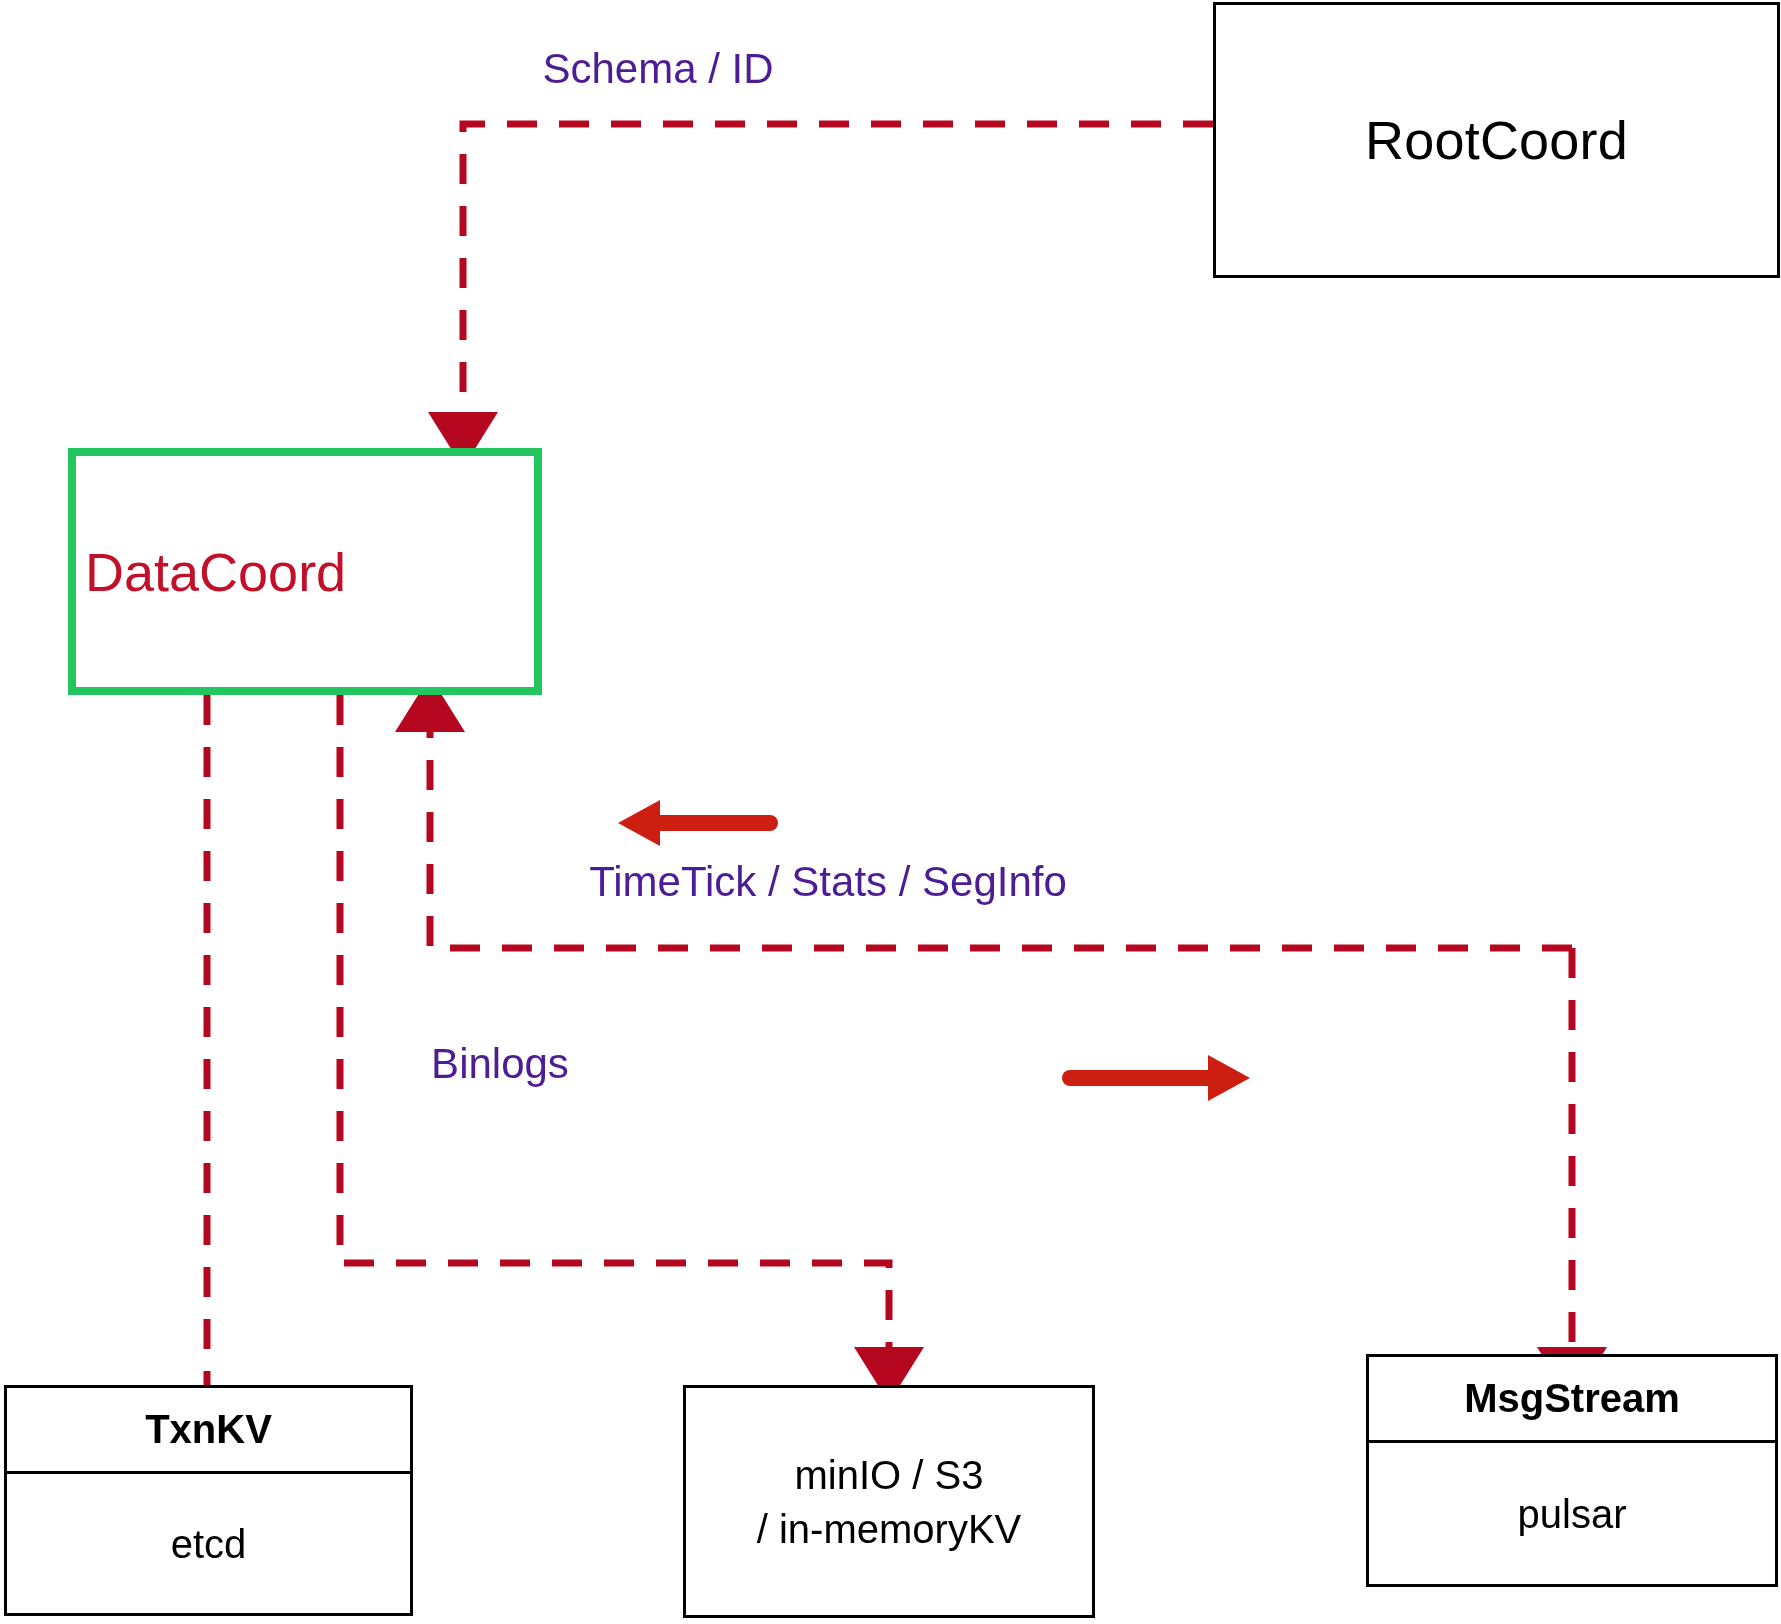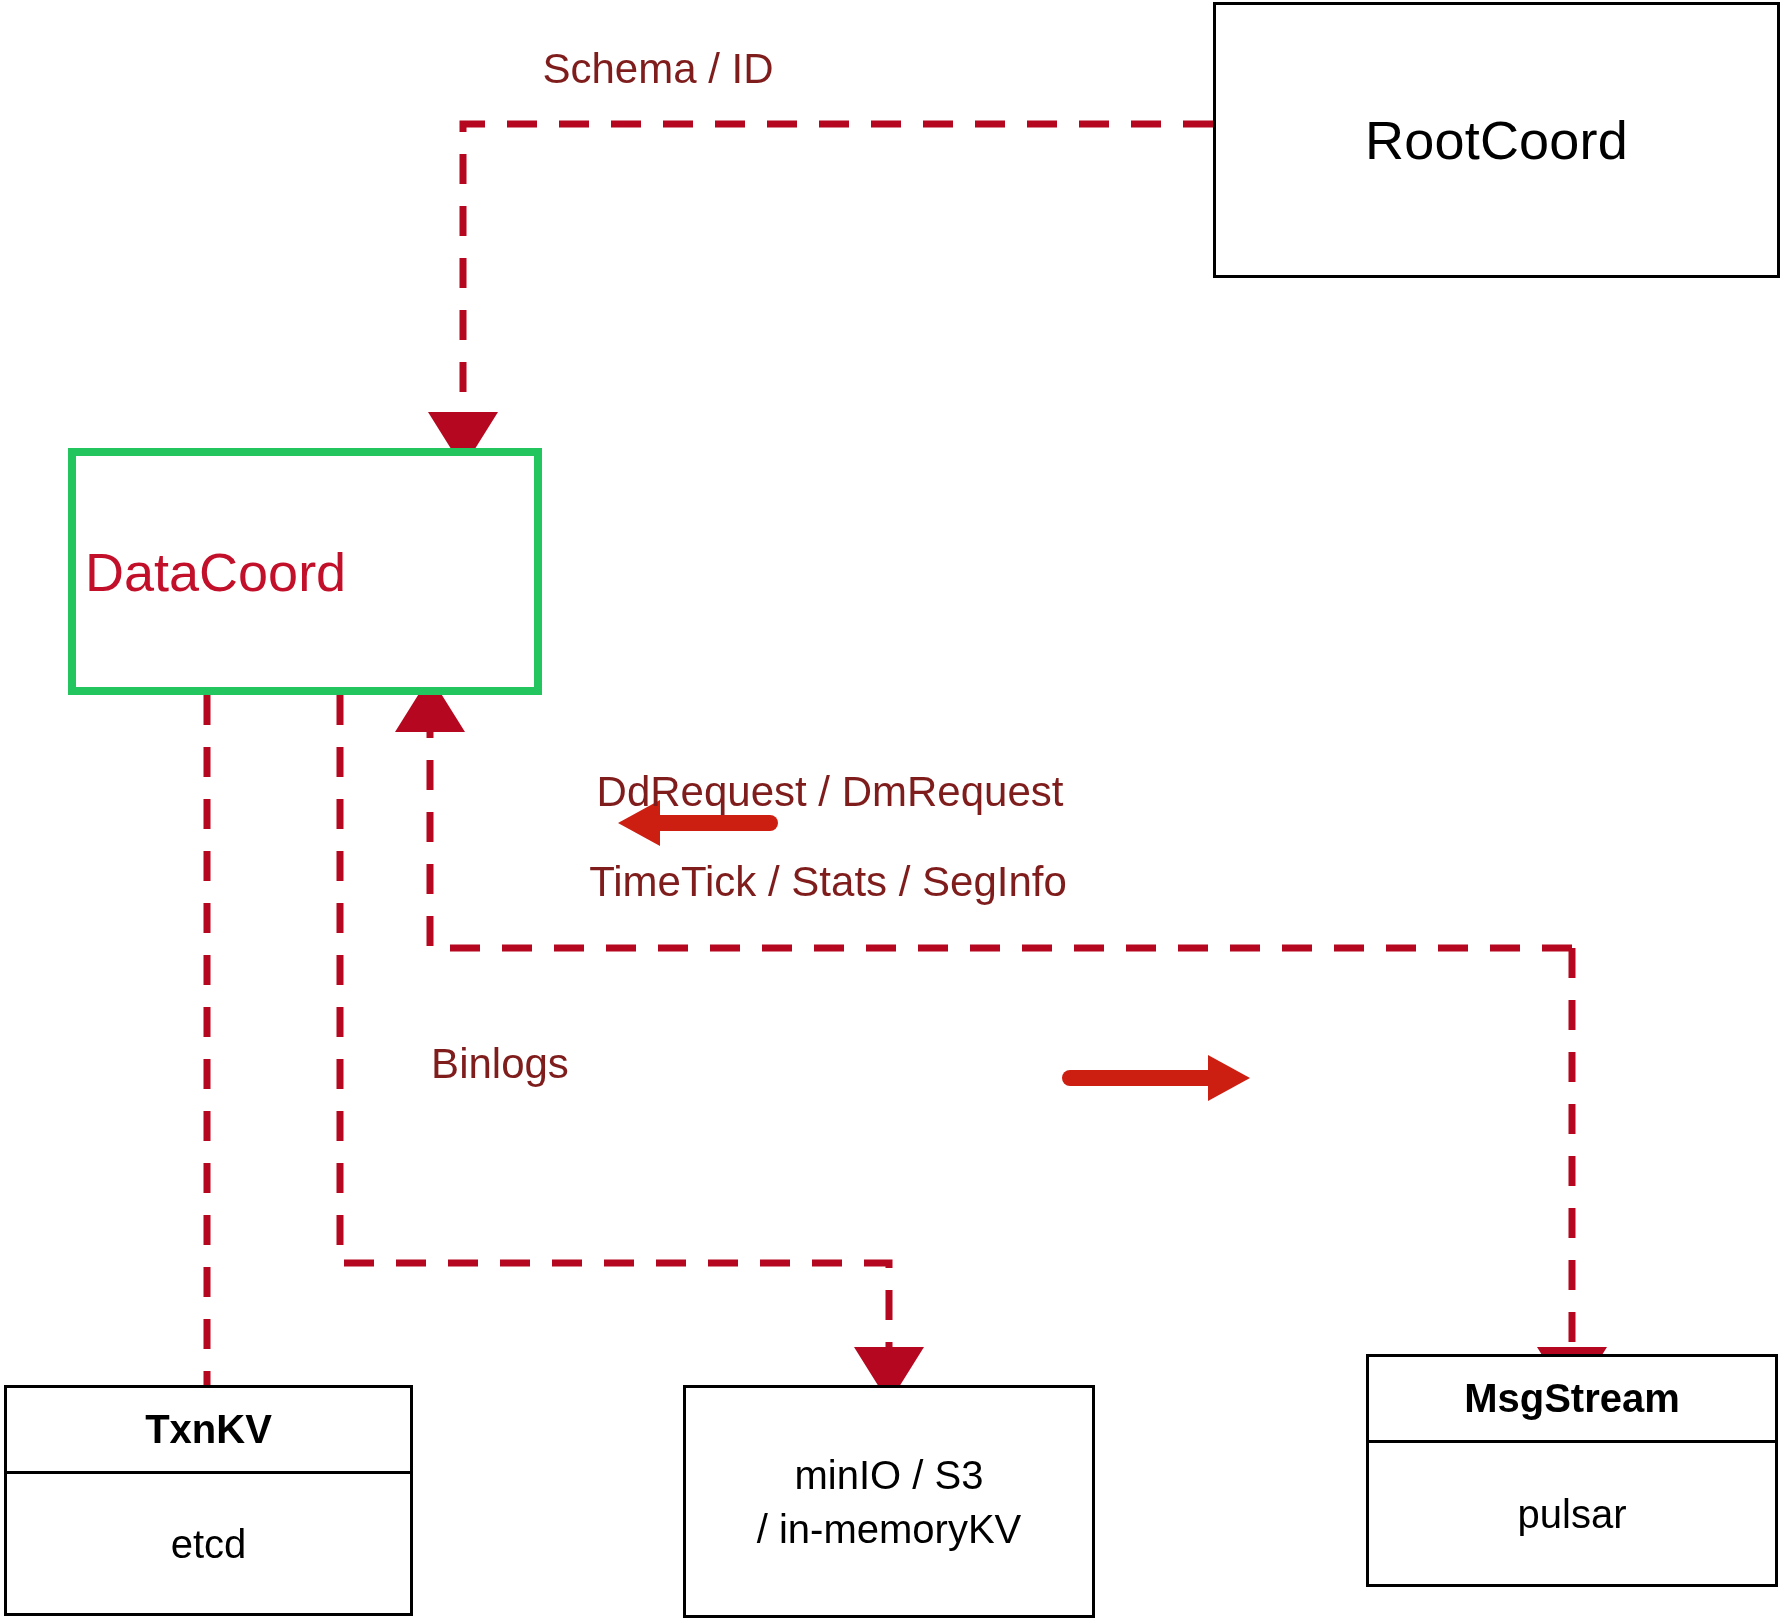--- a/index.html
+++ b/index.html
@@ -76,21 +76,21 @@
     color: #000000;
     line-height: 1.35;
   }
   .node-split .split-body span {
     display: block;
     text-align: center;
   }
   .edge-label {
     position: absolute;
     font-size: 42px;
-    color: #7f1d1d;
+    color: #4c1d95;
     white-space: nowrap;
     transform: translateX(-50%);
     text-align: right;
   }
 </style>
 </head>
 <body>
 
 <div id="diagram-root">
 
@@ -149,19 +149,18 @@
 
   <div class="node-box node-split" style="left:1366px; top:1354px; width:412px; height:233px;">
     <div class="split-head">MsgStream</div>
     <div class="split-body">
       <span>pulsar</span>
     </div>
   </div>
 
   <div class="edge-label" style="left:658px; top:45px;">Schema / ID</div>
 
-  <div class="edge-label" style="left:830px; top:768px;">DdRequest / DmRequest</div>
 
   <div class="edge-label" style="left:828px; top:858px;">TimeTick / Stats / SegInfo</div>
 
   <div class="edge-label" style="left:500px; top:1040px;">Binlogs</div>
 
 </div>
 
 </body></html>

